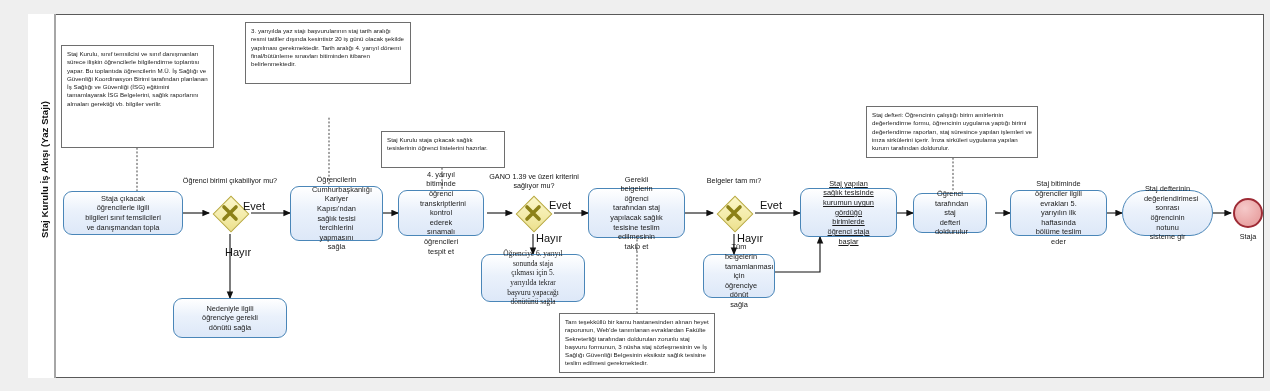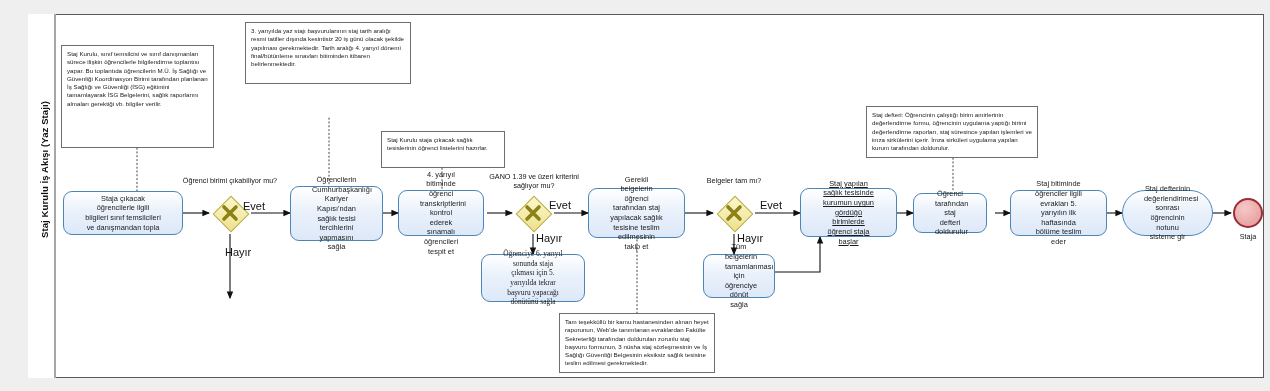--- a/index.html
+++ b/index.html
@@ -207,20 +207,23 @@
   </div>
 
   <div class="note node" style="left:866px; top:106px; width:172px; height:52px;">
     <span>Staj defteri: Öğrencinin çalıştığı birim amirlerinin değerlendirme formu, öğrencinin uygulama yaptığı birimi değerlendirme raporları, staj süresince yapılan işlemleri ve imza sirkülerini içerir. İmza sirküleri uygulama yapılan kurum tarafından doldurulur.</span>
   </div>
 
   <div class="task node" style="left:63px; top:191px; width:120px; height:44px;">
     <span>Staja çıkacak öğrencilerle ilgili bilgileri sınıf temsilcileri ve danışmandan topla</span>
   </div>
 
+  <div class="task node" style="left:173px; top:298px; width:114px; height:40px;">
+    <span>Nedeniyle ilgili öğrenciye gerekli dönütü sağla</span>
+  </div>
 
   <div class="task node" style="left:290px; top:186px; width:93px; height:55px;">
     <span>Öğrencilerin Cumhurbaşkanlığı Kariyer Kapısı'ndan  sağlık tesisi tercihlerini yapmasını sağla</span>
   </div>
 
   <div class="task node" style="left:398px; top:190px; width:86px; height:46px;">
     <span>4. yarıyıl bitiminde öğrenci transkriptlerini kontrol ederek sınamalı öğrencileri tespit et</span>
   </div>
 
   <div class="task node" style="left:481px; top:254px; width:104px; height:48px;font-family:Liberation Serif, serif;">

